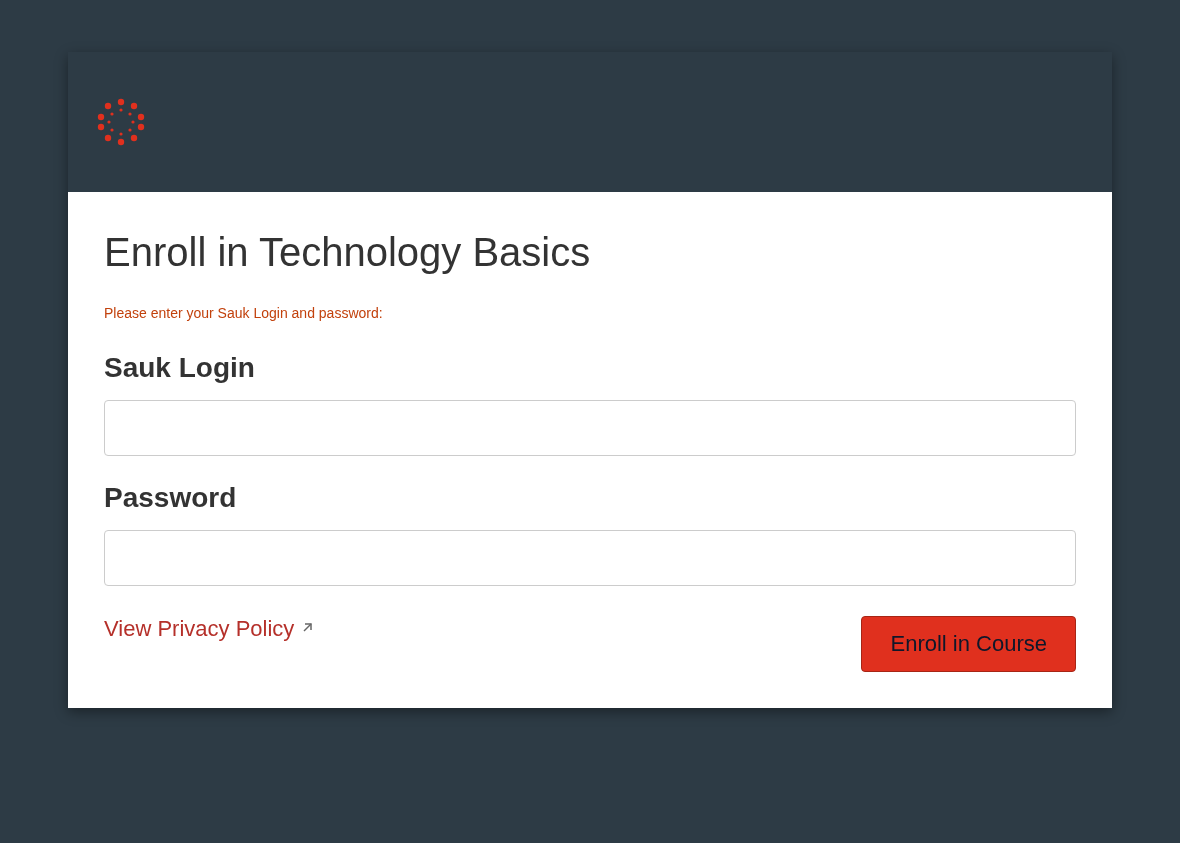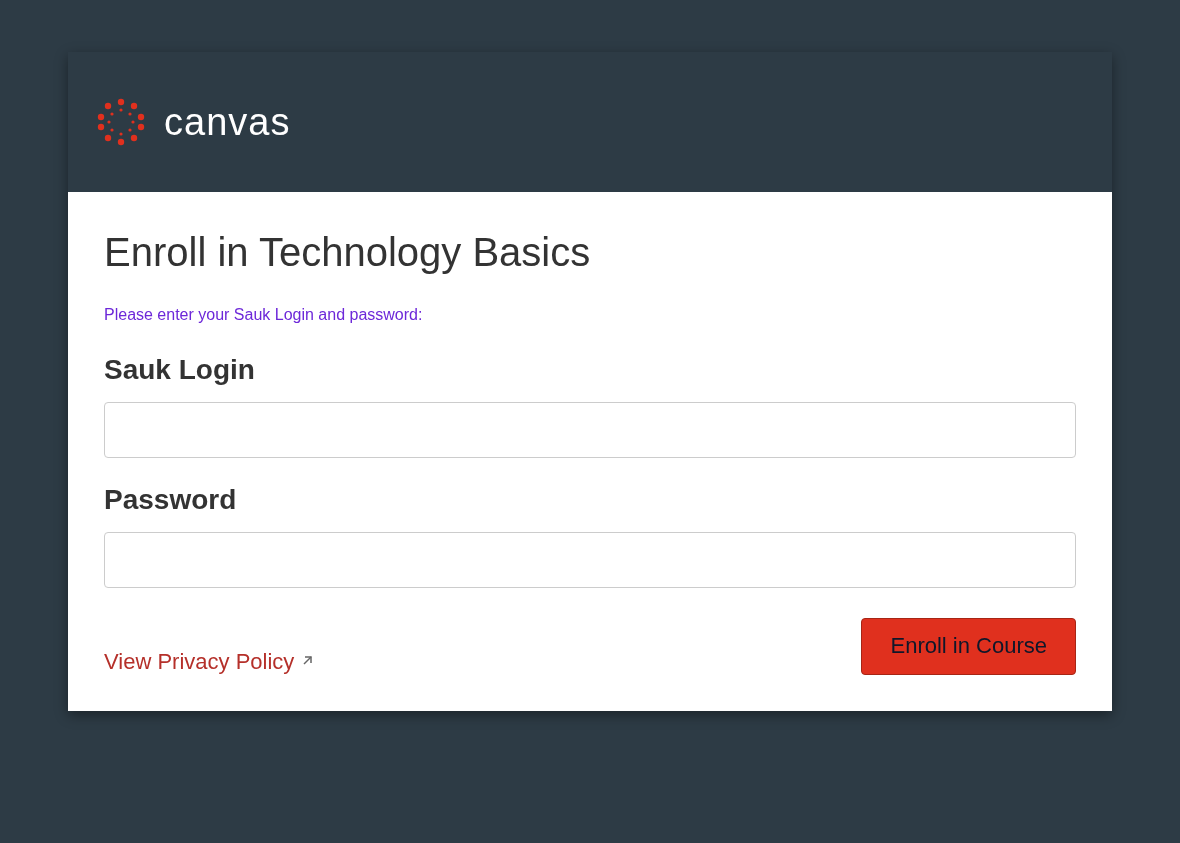--- a/index.html
+++ b/index.html
@@ -57,22 +57,22 @@
     .enroll-line {
       font-size: 22px;
       color: #333333;
       margin-bottom: 24px;
       line-height: 1.4;
     }
     .enroll-line strong {
       font-weight: 700;
     }
     .instruct-line {
-      font-size: 16px;
-      color: #6d28d9;
+      font-size: 14px;
+      color: #c2410c;
       margin-bottom: 28px;
       line-height: 1.4;
     }
     .field-block {
       margin-bottom: 26px;
     }
     .field-label {
       display: block;
       font-size: 28px;
       font-weight: 700;
@@ -84,21 +84,21 @@
       height: 56px;
       border: 1px solid #cccccc;
       border-radius: 4px;
       padding: 0 14px;
       font-size: 20px;
       color: #333333;
       background: #ffffff;
     }
     .footer-row {
       display: flex;
-      align-items: flex-end;
+      align-items: flex-start;
       justify-content: space-between;
       margin-top: 30px;
     }
     .privacy-link {
       font-size: 22px;
       color: #b5302a;
       text-decoration: none;
       display: inline-flex;
       align-items: center;
       gap: 6px;
@@ -147,21 +147,20 @@
             <circle cx="34" cy="17" r="1.6"></circle>
             <circle cx="37" cy="25" r="1.6"></circle>
             <circle cx="34" cy="33" r="1.6"></circle>
             <circle cx="25" cy="37" r="1.6"></circle>
             <circle cx="16" cy="33" r="1.6"></circle>
             <circle cx="13" cy="25" r="1.6"></circle>
             <circle cx="16" cy="17" r="1.6"></circle>
           </g>
         </svg>
       </span>
-      <span class="logo-text">canvas</span>
     </div>
   </div>
 
   <div class="card-body">
     <h1 class="page-title">Enroll in Technology Basics</h1>
 
 
     <p class="instruct-line">Please enter your Sauk Login and password:</p>
 
     <div class="field-block">

